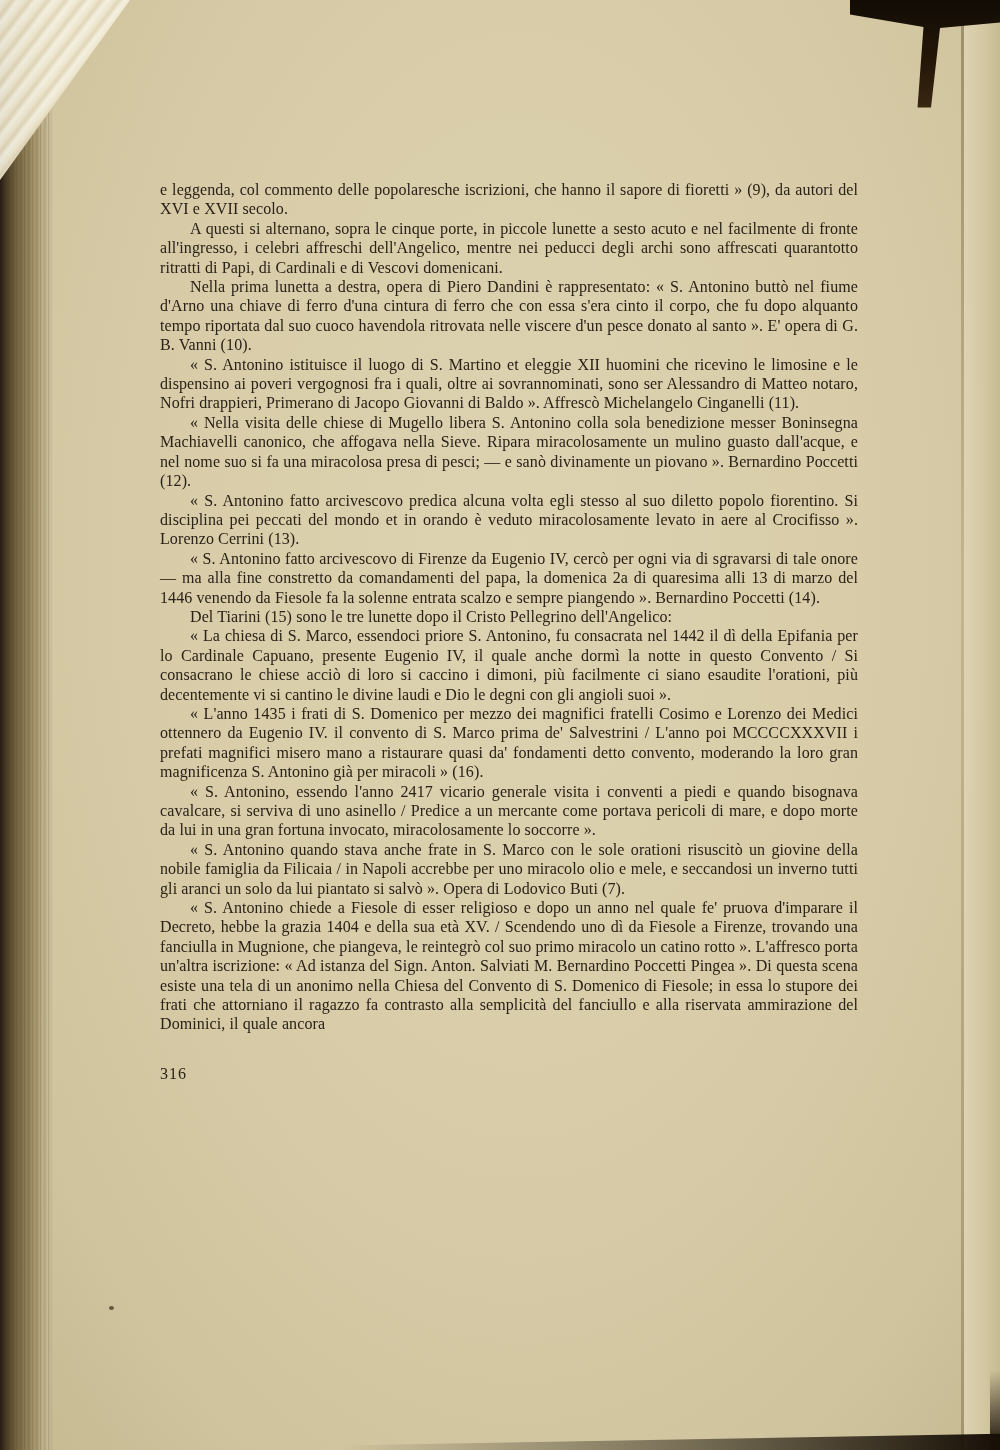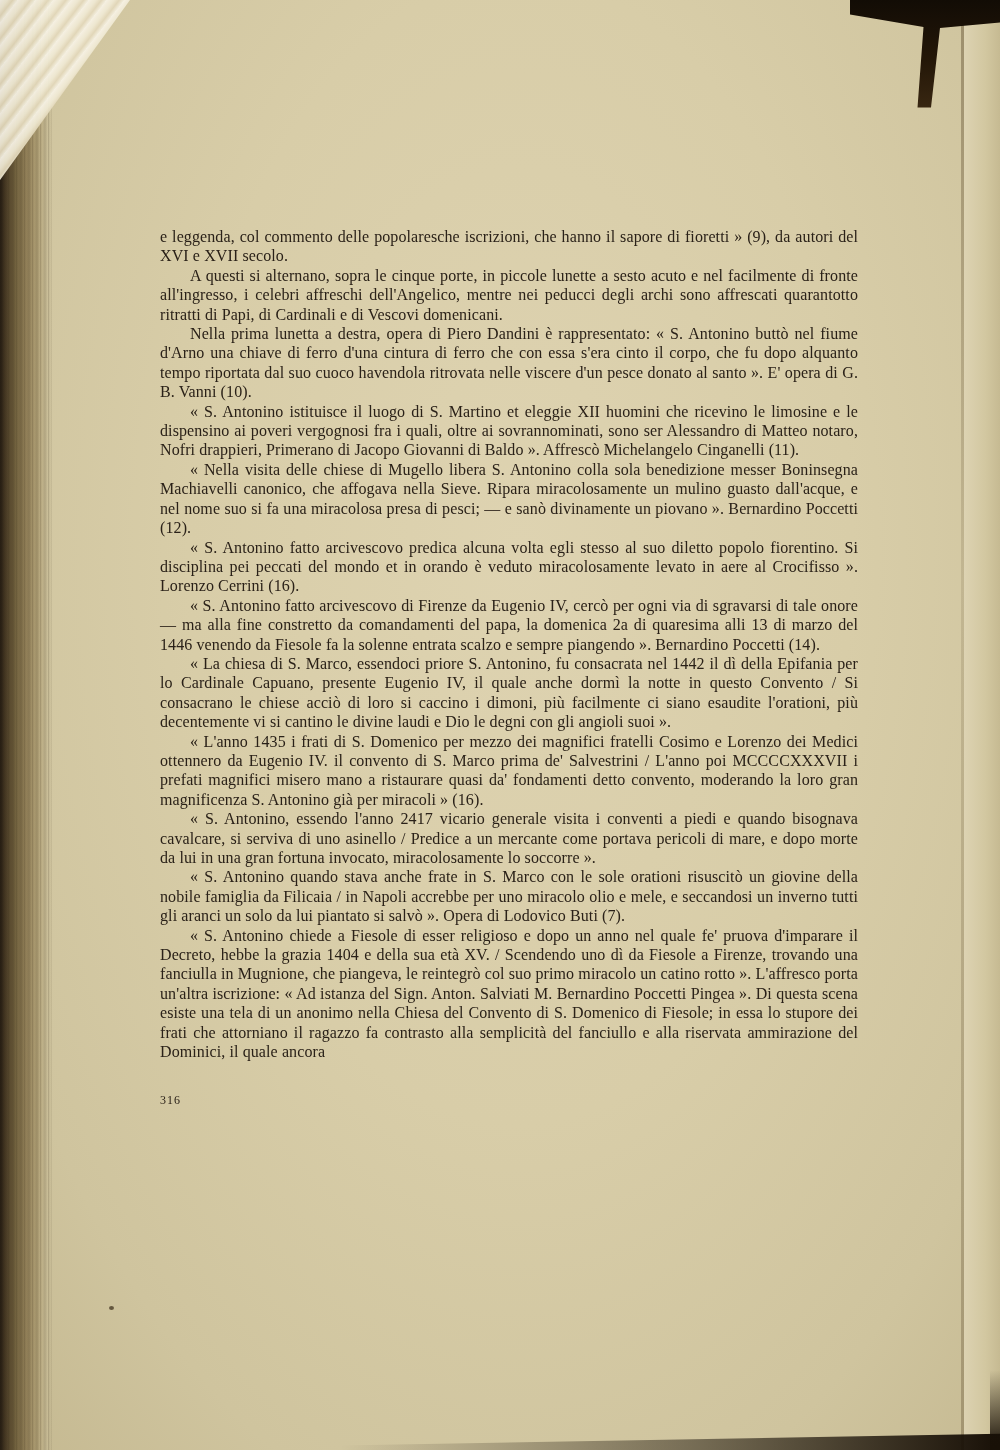--- a/index.html
+++ b/index.html
@@ -116,26 +116,25 @@
     line-height: 19.4px;
     text-align: justify;
     letter-spacing: 0.1px;
   }
   .page-body p {
     margin: 0;
     text-indent: 30px;
   }
   .page-body p.noindent {
     text-indent: 0;
-    margin-top: 47px;
   }
 
   .page-number {
     margin-top: 30px;
-    font-size: 12px;
+    font-size: 16px;
     letter-spacing: 1px;
     text-align: left;
     color: #2a2118;
   }
 </style>
 </head>
 <body>
 
 <div class="scan">
 
@@ -147,22 +146,23 @@
   <div class="mark-bottom"></div>
   <div class="mark-bottom-corner"></div>
   <div class="speck"></div>
 
   <div class="page-body">
     <p class="noindent">e leggenda, col commento delle popolaresche iscrizioni, che hanno il sapore di fioretti » (9), da autori del XVI e XVII secolo.</p>
     <p>A questi si alternano, sopra le cinque porte, in piccole lunette a sesto acuto e nel facilmente di fronte all'ingresso, i celebri affreschi dell'Angelico, mentre nei peducci degli archi sono affrescati quarantotto ritratti di Papi, di Cardinali e di Vescovi domenicani.</p>
     <p>Nella prima lunetta a destra, opera di Piero Dandini è rappresentato: « S. Antonino buttò nel fiume d'Arno una chiave di ferro d'una cintura di ferro che con essa s'era cinto il corpo, che fu dopo alquanto tempo riportata dal suo cuoco havendola ritrovata nelle viscere d'un pesce donato al santo ». E' opera di G. B. Vanni (10).</p>
     <p>« S. Antonino istituisce il luogo di S. Martino et eleggie XII huomini che ricevino le limosine e le dispensino ai poveri vergognosi fra i quali, oltre ai sovrannominati, sono ser Alessandro di Matteo notaro, Nofri drappieri, Primerano di Jacopo Giovanni di Baldo ». Affrescò Michelangelo Cinganelli (11).</p>
     <p>« Nella visita delle chiese di Mugello libera S. Antonino colla sola benedizione messer Boninsegna Machiavelli canonico, che affogava nella Sieve. Ripara miracolosamente un mulino guasto dall'acque, e nel nome suo si fa una miracolosa presa di pesci; — e sanò divinamente un piovano ». Bernardino Poccetti (12).</p>
-    <p>« S. Antonino fatto arcivescovo predica alcuna volta egli stesso al suo diletto popolo fiorentino. Si disciplina pei peccati del mondo et in orando è veduto miracolosamente levato in aere al Crocifisso ». Lorenzo Cerrini (16).</p>
+    <p>« S. Antonino fatto arcivescovo predica alcuna volta egli stesso al suo diletto popolo fiorentino. Si disciplina pei peccati del mondo et in orando è veduto miracolosamente levato in aere al Crocifisso ». Lorenzo Cerrini (13).</p>
     <p>« S. Antonino fatto arcivescovo di Firenze da Eugenio IV, cercò per ogni via di sgravarsi di tale onore — ma alla fine constretto da comandamenti del papa, la domenica 2a di quaresima alli 13 di marzo del 1446 venendo da Fiesole fa la solenne entrata scalzo e sempre piangendo ». Bernardino Poccetti (14).</p>
+    <p>Del Tiarini (15) sono le tre lunette dopo il Cristo Pellegrino dell'Angelico:</p>
     <p>« La chiesa di S. Marco, essendoci priore S. Antonino, fu consacrata nel 1442 il dì della Epifania per lo Cardinale Capuano, presente Eugenio IV, il quale anche dormì la notte in questo Convento / Si consacrano le chiese acciò di loro si caccino i dimoni, più facilmente ci siano esaudite l'orationi, più decentemente vi si cantino le divine laudi e Dio le degni con gli angioli suoi ».</p>
     <p>« L'anno 1435 i frati di S. Domenico per mezzo dei magnifici fratelli Cosimo e Lorenzo dei Medici ottennero da Eugenio IV. il convento di S. Marco prima de' Salvestrini / L'anno poi MCCCCXXXVII i prefati magnifici misero mano a ristaurare quasi da' fondamenti detto convento, moderando la loro gran magnificenza S. Antonino già per miracoli » (16).</p>
     <p>« S. Antonino, essendo l'anno 2417 vicario generale visita i conventi a piedi e quando bisognava cavalcare, si serviva di uno asinello / Predice a un mercante come portava pericoli di mare, e dopo morte da lui in una gran fortuna invocato, miracolosamente lo soccorre ».</p>
     <p>« S. Antonino quando stava anche frate in S. Marco con le sole orationi risuscitò un giovine della nobile famiglia da Filicaia / in Napoli accrebbe per uno miracolo olio e mele, e seccandosi un inverno tutti gli aranci un solo da lui piantato si salvò ». Opera di Lodovico Buti (7).</p>
     <p>« S. Antonino chiede a Fiesole di esser religioso e dopo un anno nel quale fe' pruova d'imparare il Decreto, hebbe la grazia 1404 e della sua età XV. / Scendendo uno dì da Fiesole a Firenze, trovando una fanciulla in Mugnione, che piangeva, le reintegrò col suo primo miracolo un catino rotto ». L'affresco porta un'altra iscrizione: « Ad istanza del Sign. Anton. Salviati M. Bernardino Poccetti Pingea ». Di questa scena esiste una tela di un anonimo nella Chiesa del Convento di S. Domenico di Fiesole; in essa lo stupore dei frati che attorniano il ragazzo fa contrasto alla semplicità del fanciullo e alla riservata ammirazione del Dominici, il quale ancora</p>
     <div class="page-number">316</div>
   </div>
 
 </div>
 

